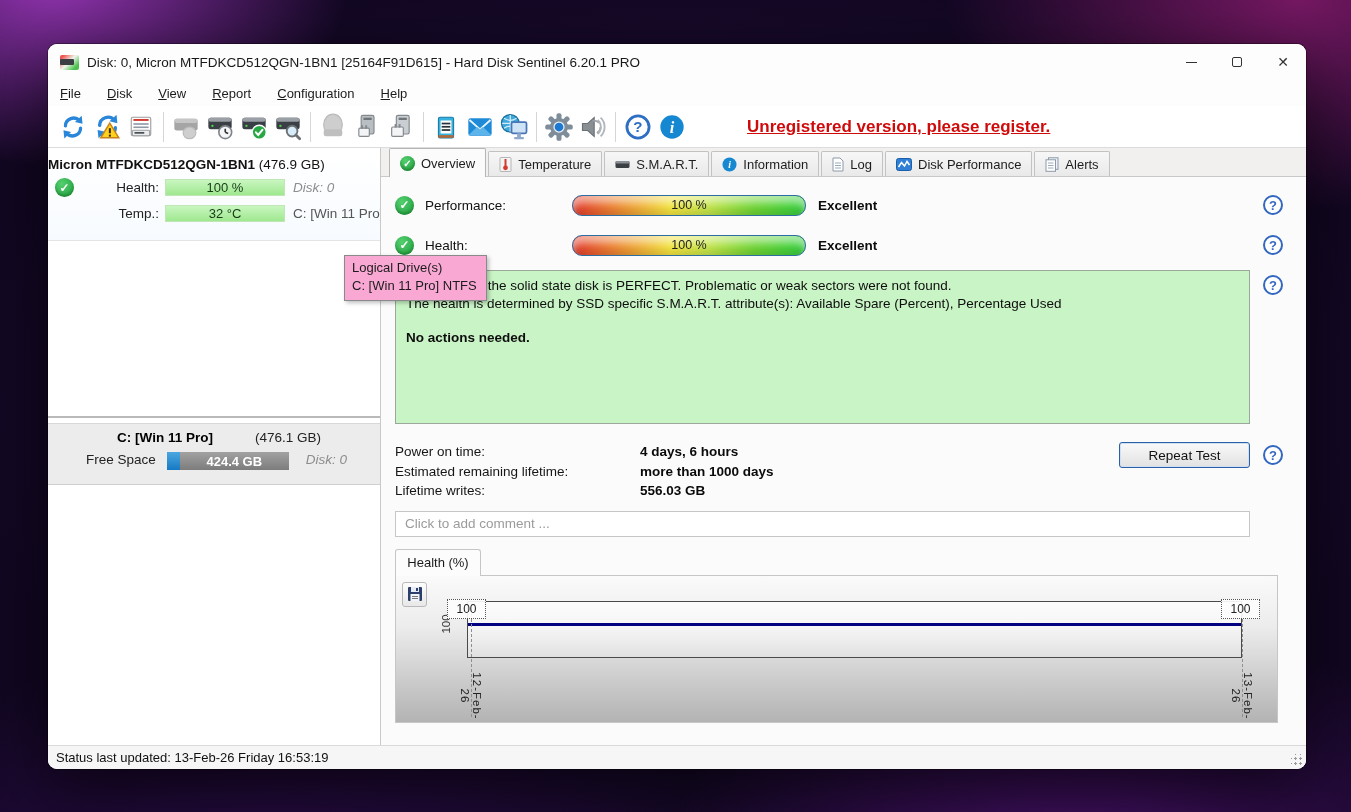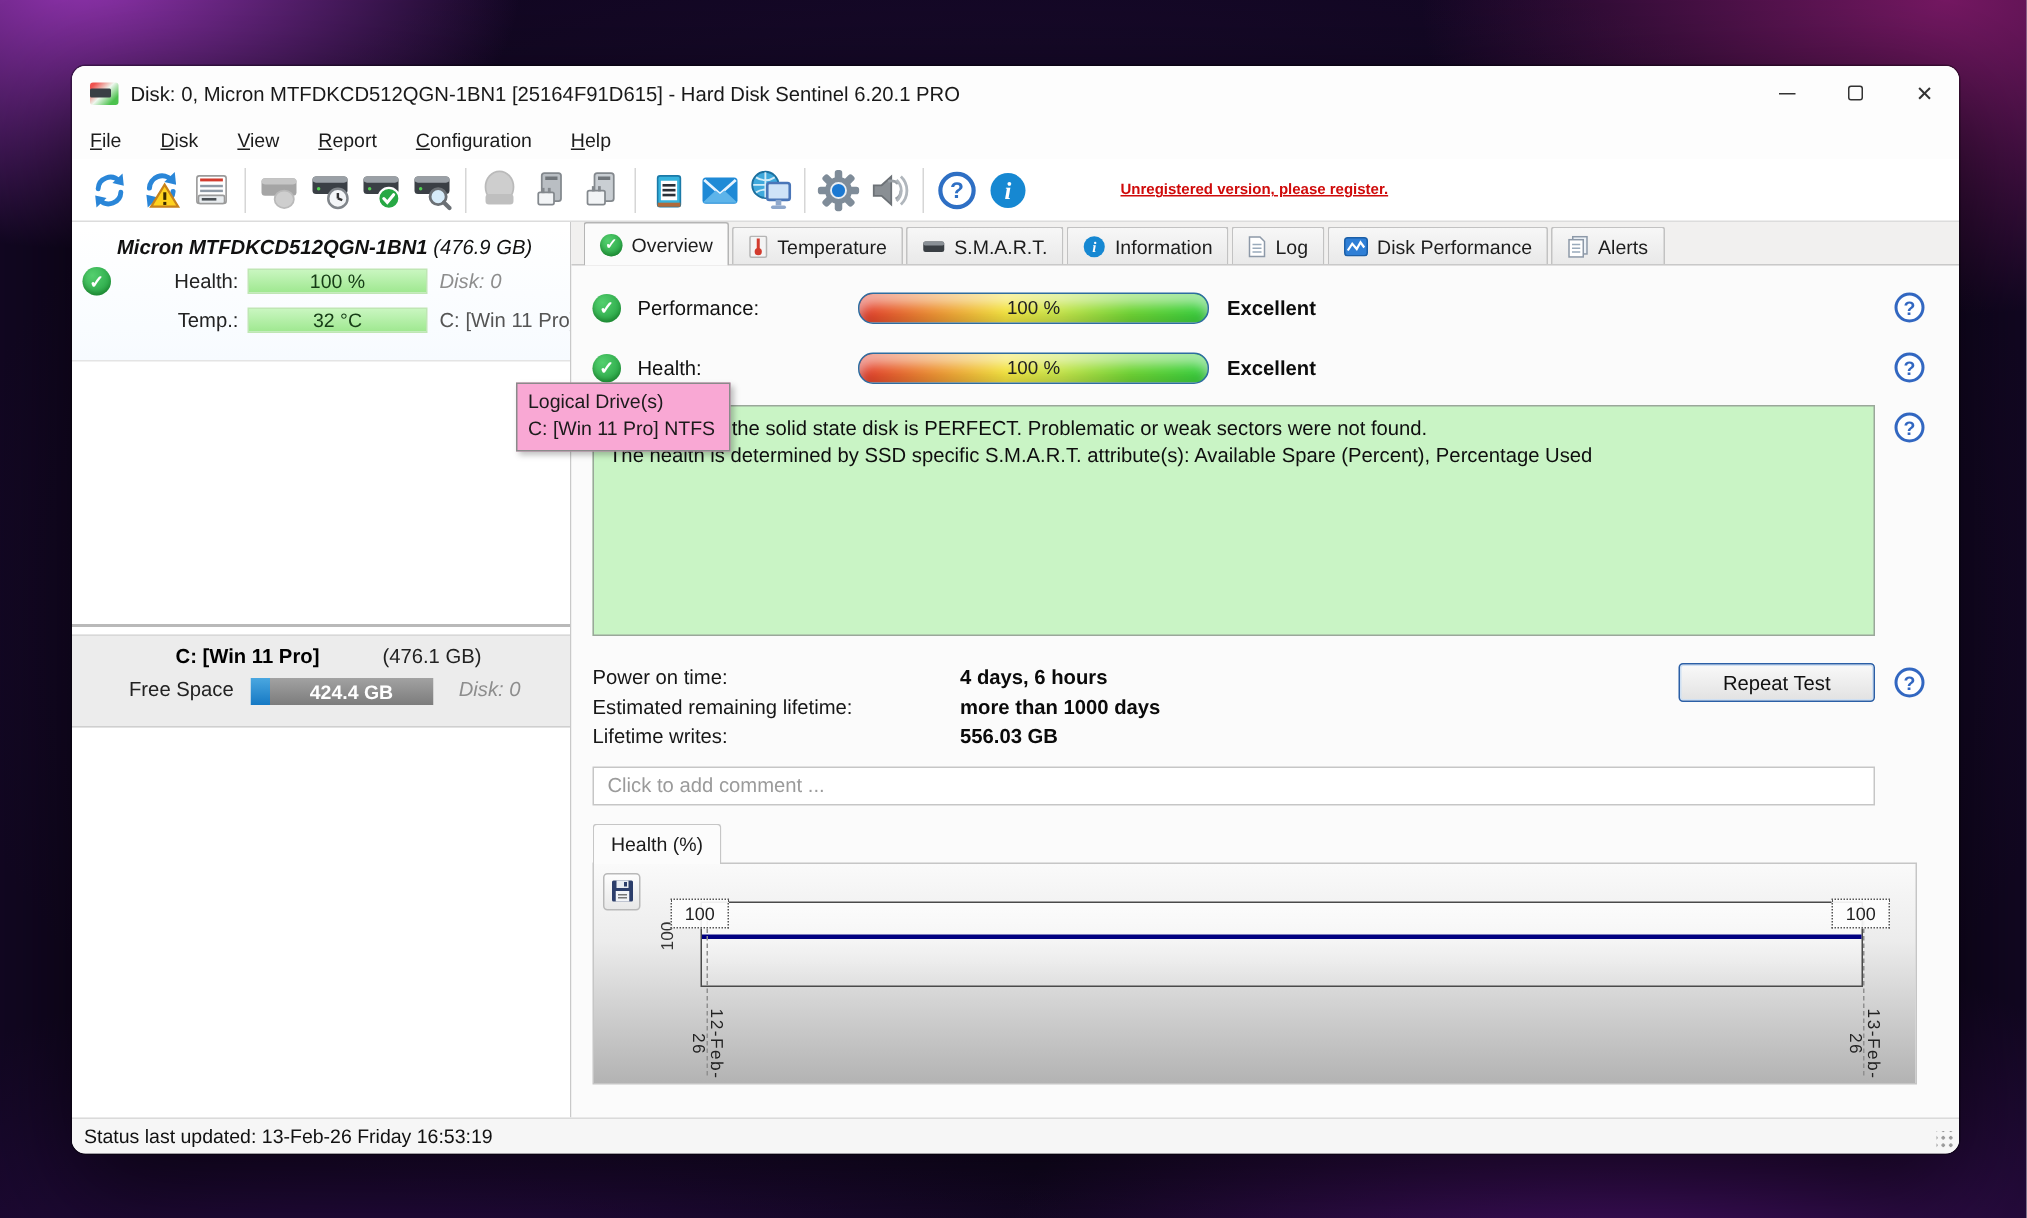--- a/index.html
+++ b/index.html
@@ -33,27 +33,27 @@
   .glyph-close { font-size:14px; line-height:1; }
   
   .menubar { height:26px; display:flex; align-items:center; padding-left:12px; gap:26px; background:#fdfdfd; font-size:13px; color:#1c1c1c; flex:0 0 auto; }
   .menu-item { cursor:default; }
   .menu-item u { text-decoration:underline; }
   
   .toolbar { height:42px; display:flex; align-items:center; padding:0 10px 0 8px; background:#fff; border-bottom:1px solid #dcdcdc; flex:0 0 auto; }
   .tb-btn { width:34px; height:34px; display:flex; align-items:center; justify-content:center; border-radius:3px; flex:0 0 auto; }
   .tb-sep { width:1px; height:30px; background:#d6d6d6; margin:0 5px; flex:0 0 auto; }
   .disabled { filter:grayscale(1); opacity:.5; }
-  .unregistered { margin-left:58px; font-size:10px; font-weight:bold; color:#cf0a0a; text-decoration:underline; white-space:nowrap; }
+  .unregistered { margin-left:58px; font-size:17px; font-weight:bold; color:#cf0a0a; text-decoration:underline; white-space:nowrap; }
   
   .main { flex:1; display:flex; min-height:0; background:#fff; }
   .sidebar { width:333px; flex:0 0 auto; border-right:1px solid #c9c9c9; background:#fff; display:flex; flex-direction:column; }
   .disk-list { height:270px; border-bottom:2px solid #b9b9b9; padding-top:4px; }
   .disk-item { height:89px; border-bottom:1px solid #e4e4e4; padding-top:5px; background:linear-gradient(180deg,#ffffff,#f7fbff); }
-  .disk-title { font-size:13.5px; padding-left:30px; white-space:nowrap; overflow:hidden; color:#111;font-style:italic; }
+  .disk-title { font-size:13.5px; white-space:nowrap; overflow:hidden; color:#111; }
   .disk-title b { font-weight:bold; }
   .disk-grid { display:grid; grid-template-columns:24px 74px 120px 1fr; column-gap:6px; align-items:center; padding-left:7px; margin-top:6px; row-gap:8px; }
   .cell-label { text-align:right; font-size:13.5px; color:#222; }
   .mini-bar { height:17px; background:linear-gradient(180deg,#c9f6c0,#9fe890); border:1px solid #bfe6b4; display:flex; align-items:center; justify-content:center; font-size:13px; color:#163c16; }
   .meta-italic { font-style:italic; color:#8d8d8d; font-size:13.5px; padding-left:2px; }
   .meta-vol { color:#555; font-size:13.5px; padding-left:2px; white-space:nowrap; overflow:hidden; }
   .chk { width:19px; height:19px; border-radius:50%; background:radial-gradient(circle at 35% 30%,#54cf6e,#1d9c3c); color:#fff; font-size:12px; font-weight:bold; display:flex; align-items:center; justify-content:center; box-shadow:inset 0 -2px 3px rgba(0,60,0,.3); }
   .part-item { margin-top:5px; height:62px; background:#ececec; border-top:1px solid #d8d8d8; border-bottom:1px solid #cfcfcf; padding:6px 0 0 10px; }
   .part-title { font-size:13.5px; white-space:nowrap;text-align:center; }
   .part-title b { font-weight:bold; }
@@ -400,20 +400,21 @@
           <div class="rail" style="padding-top:10px;">
               <span class="help-circle">?</span>
             </div>
         </div>
 
         <div class="section-row">
           <div class="section-main">
             <div class="status-box">
               <div>The status of the solid state disk is PERFECT. Problematic or weak sectors were not found.</div>
               <div>The health is determined by SSD specific S.M.A.R.T. attribute(s):  Available Spare (Percent), Percentage Used</div>
+              <div class="actions">No actions needed.</div>
             </div>
           </div>
           <div class="rail" style="padding-top:10px;">
               <span class="help-circle">?</span>
             </div>
         </div>
 
         <div class="section-row stats-wrap">
           <div class="section-main" style="display:flex;">
             <div class="stats-grid">

